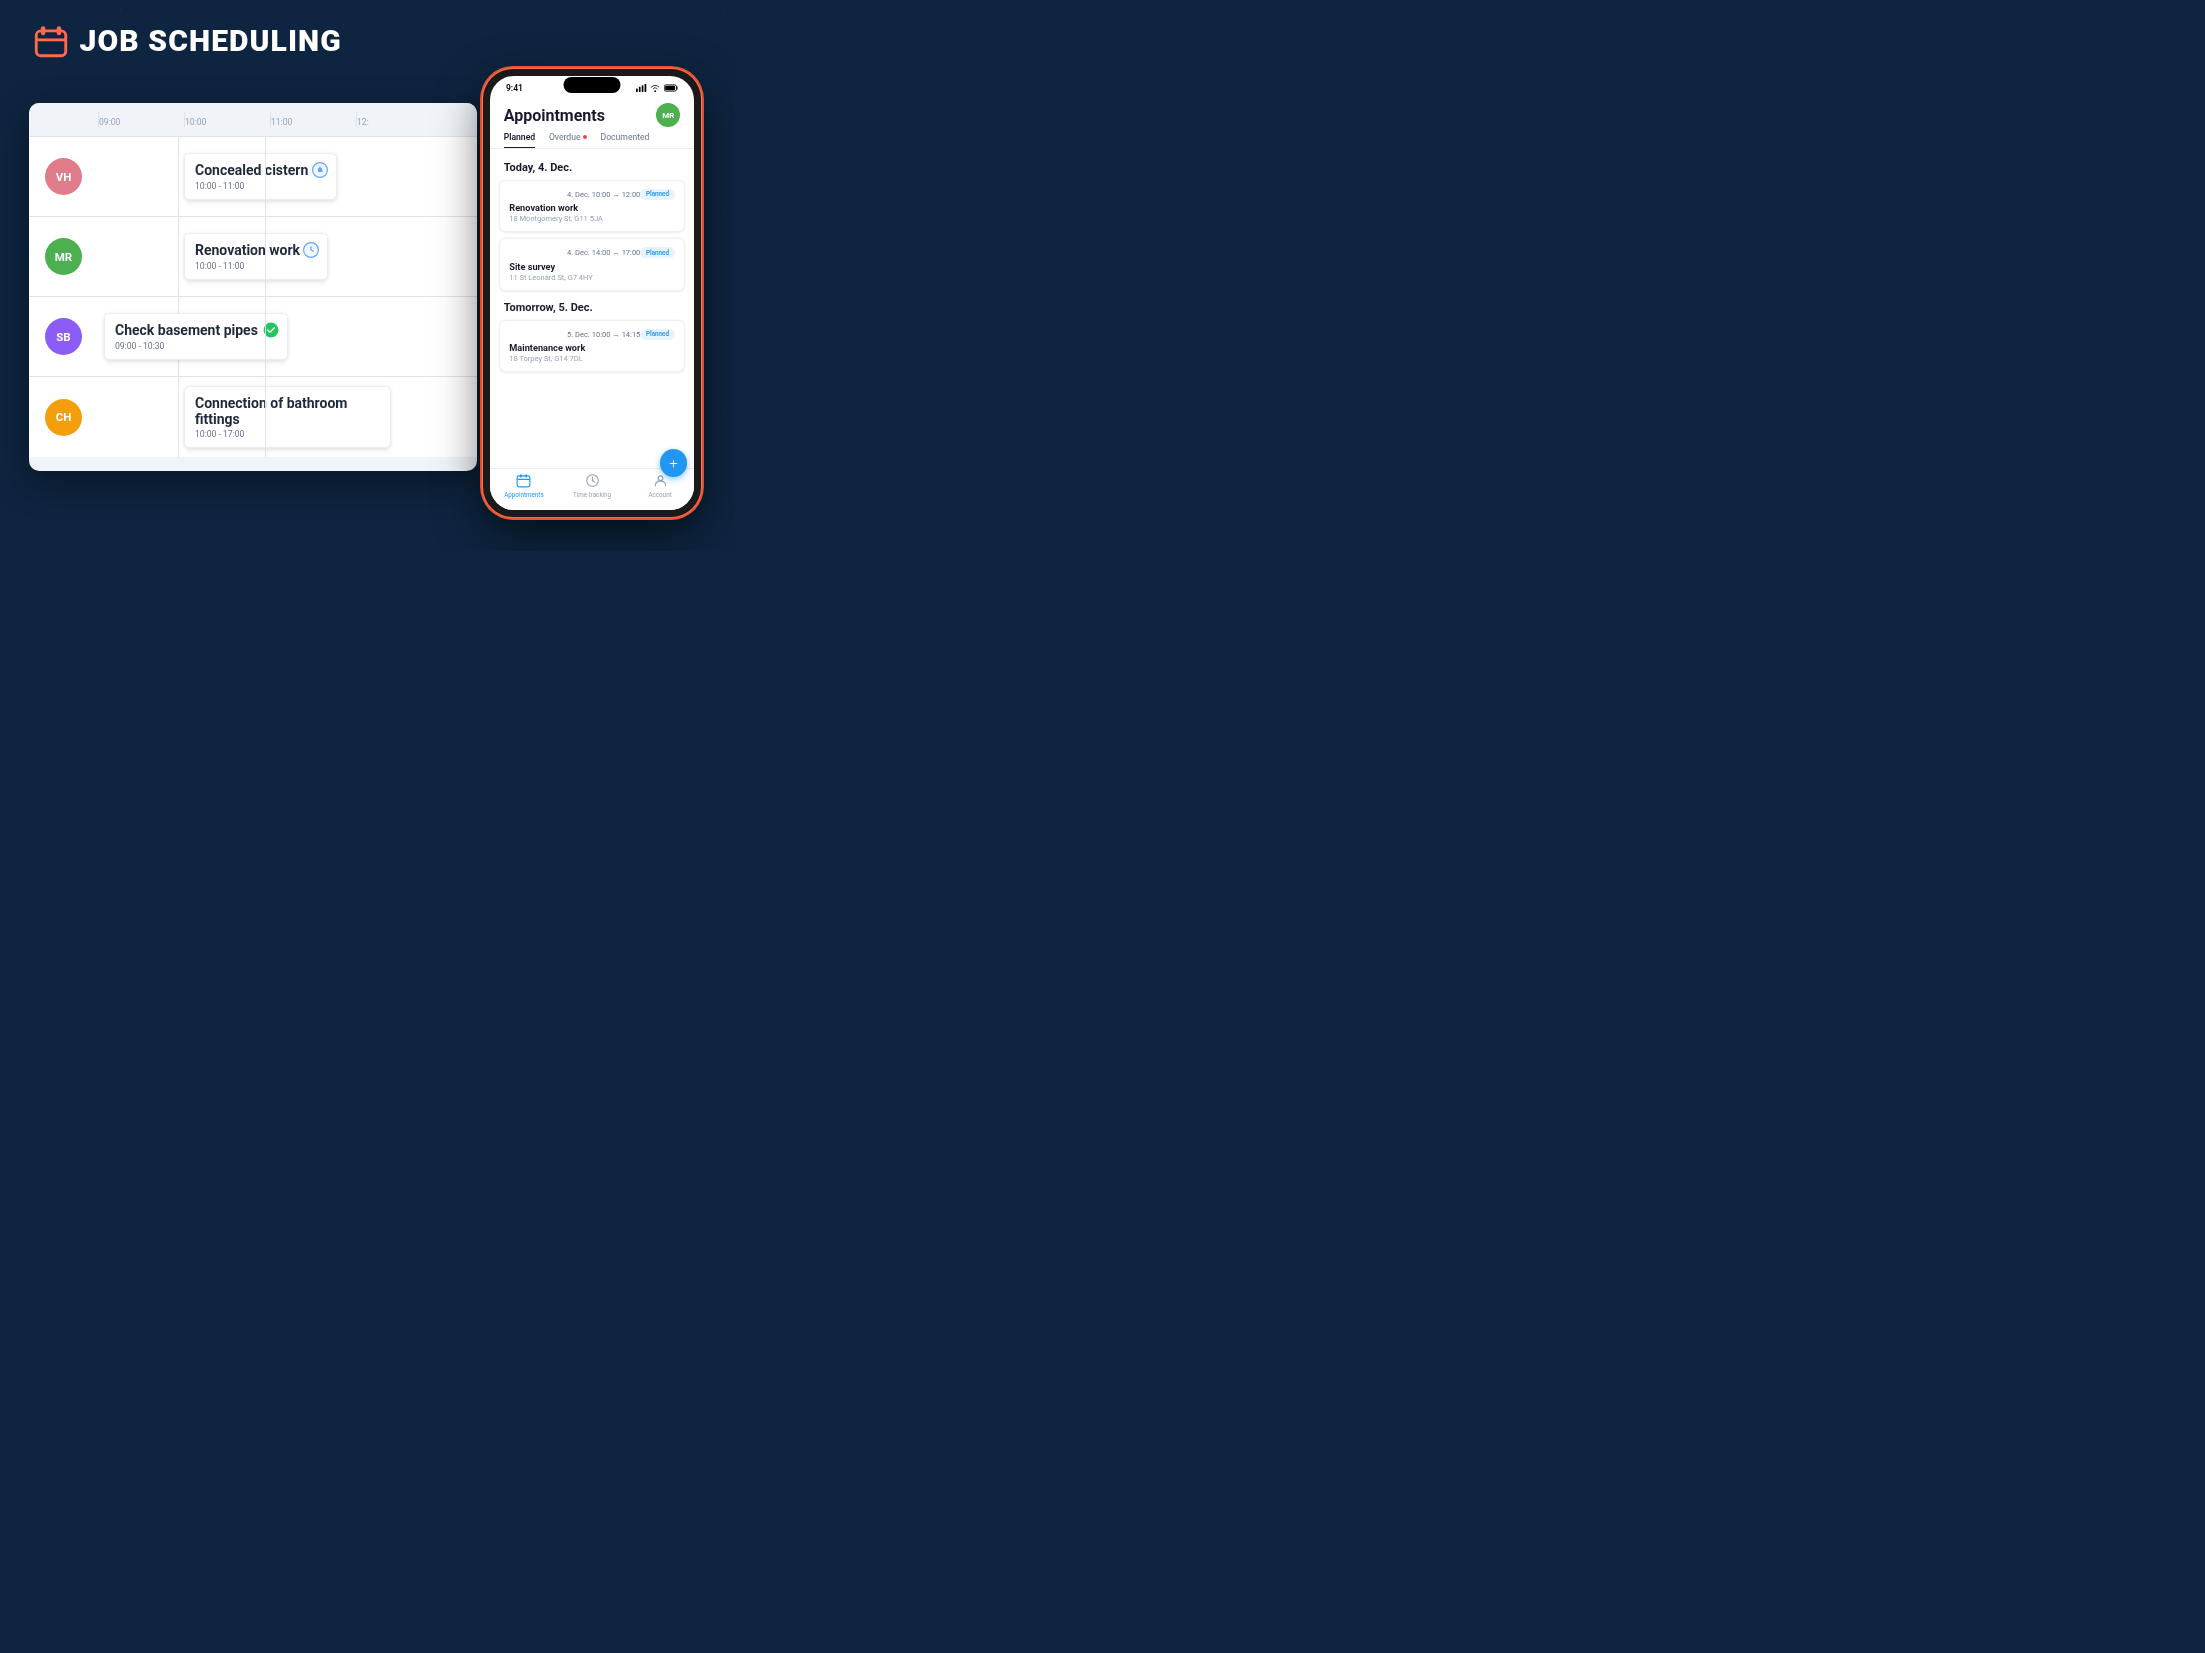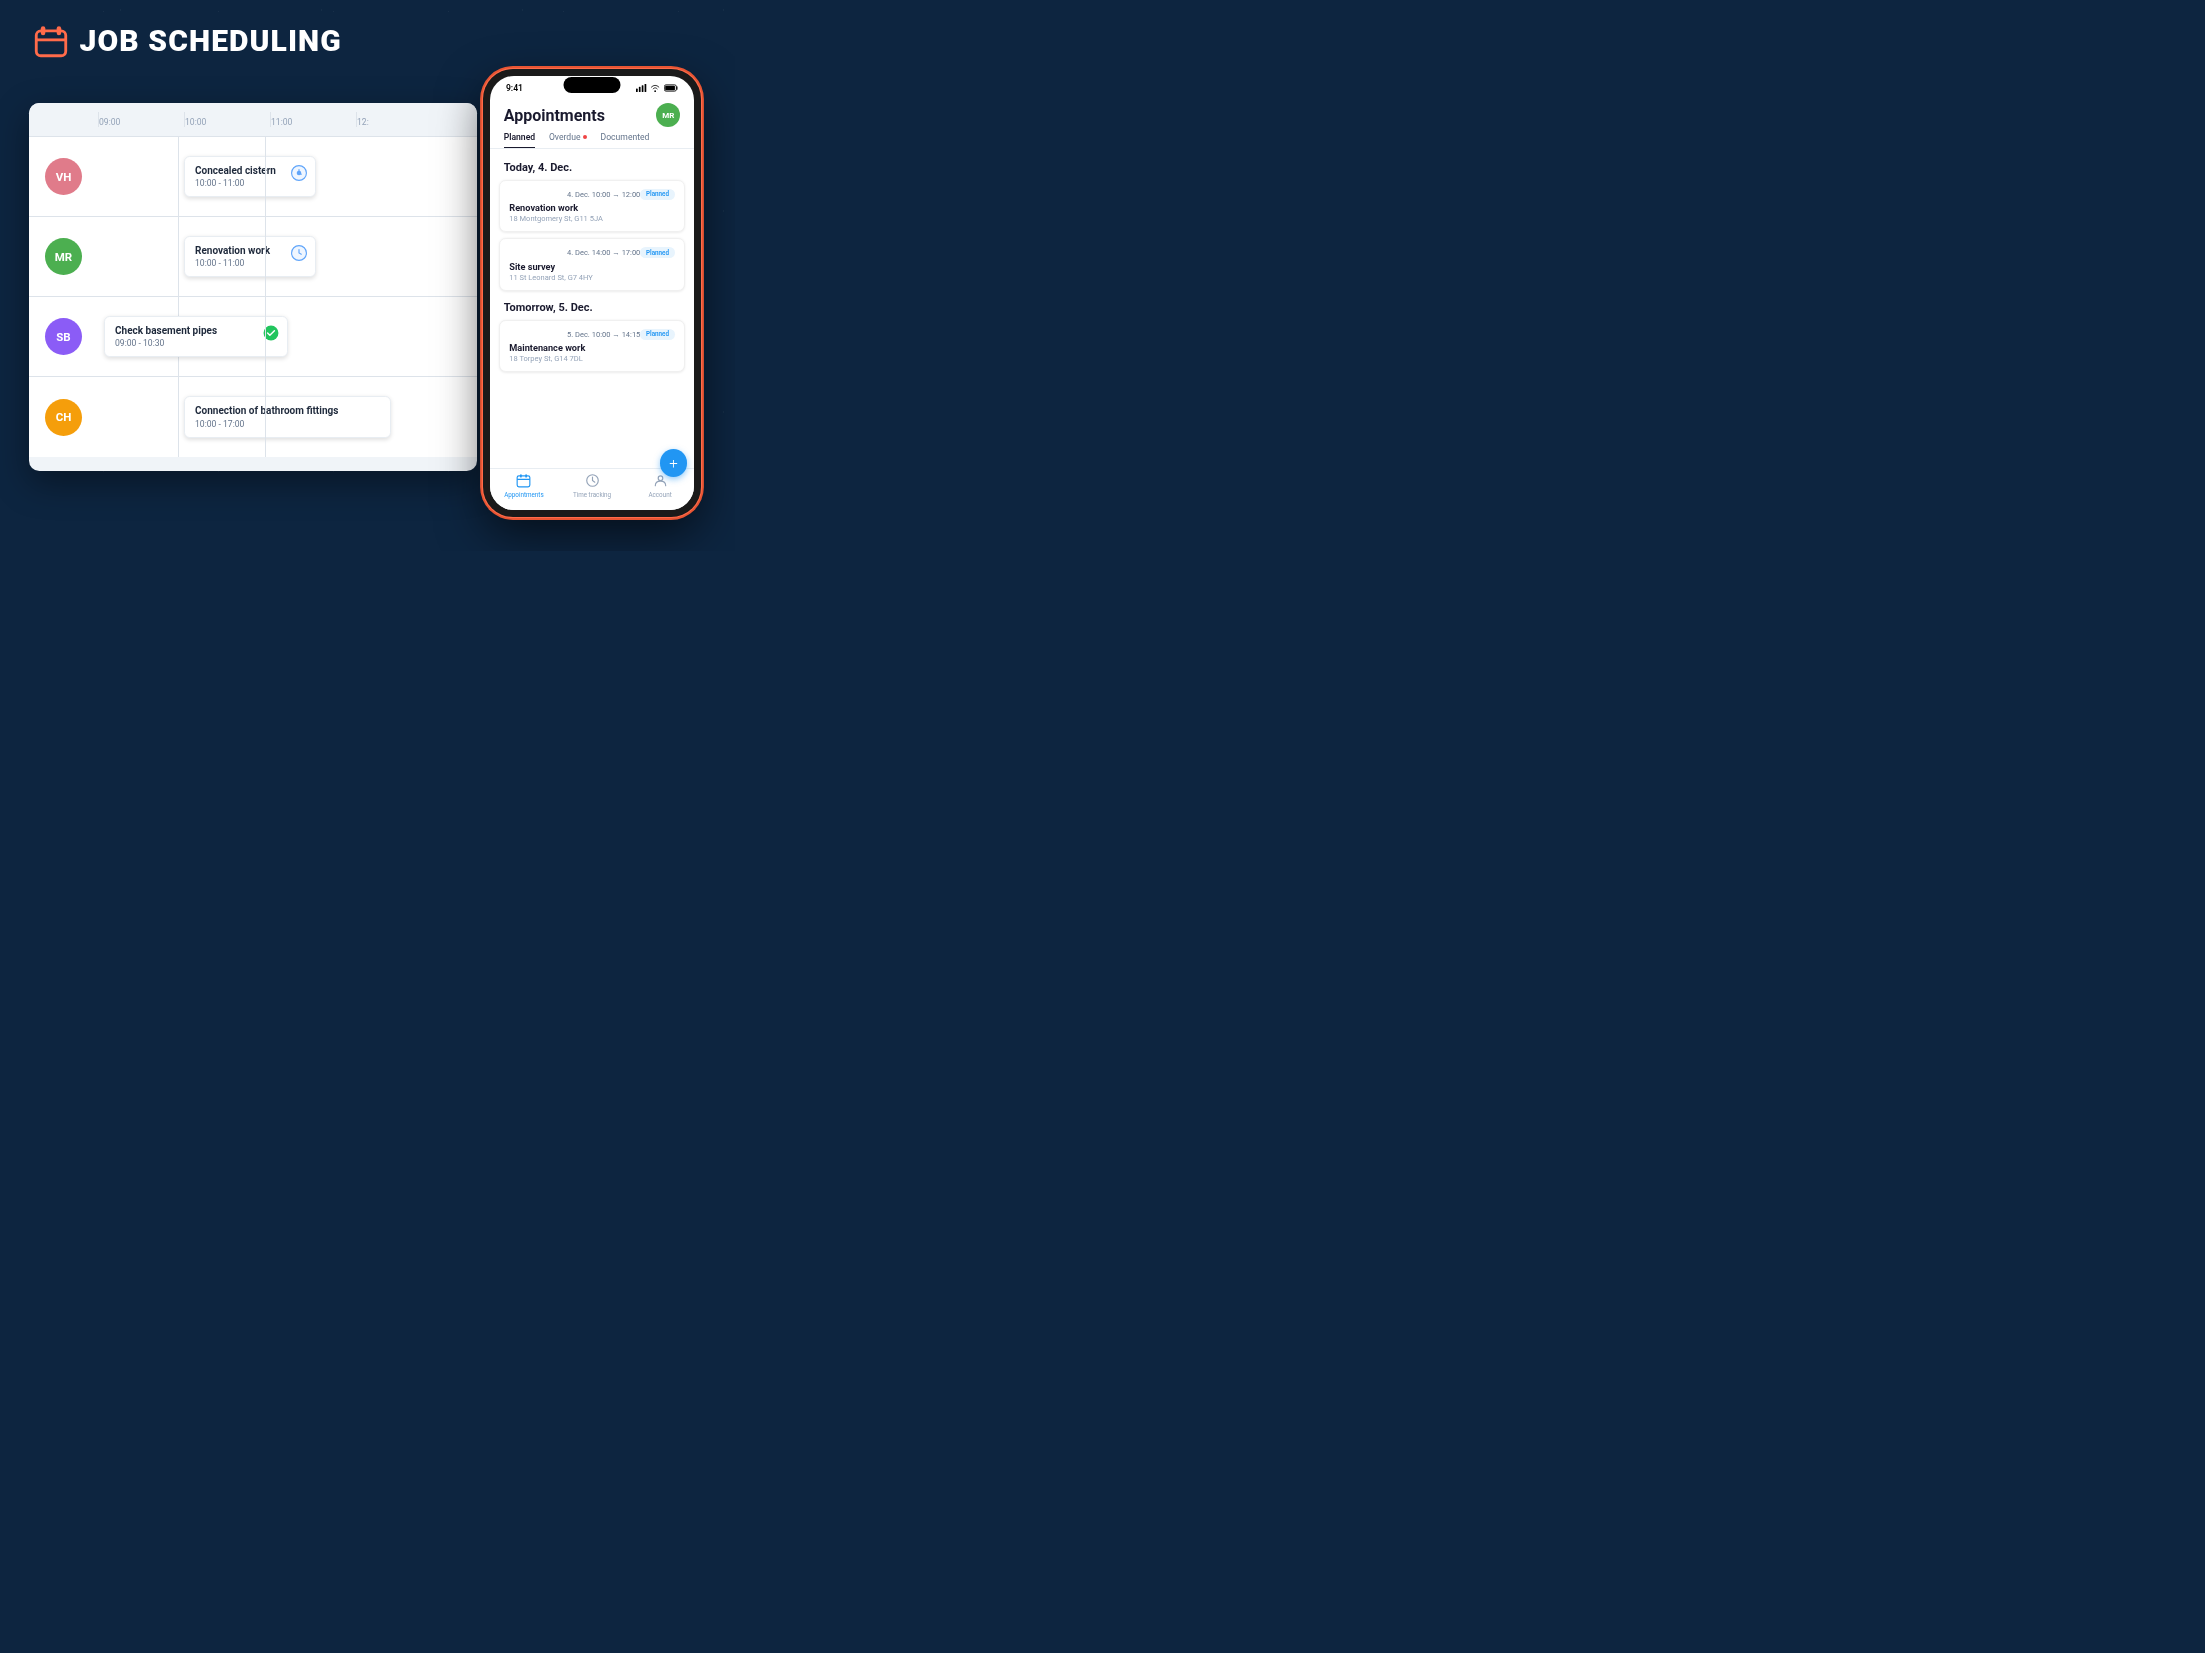--- a/index.html
+++ b/index.html
@@ -171,25 +171,25 @@
 
     .event-card.offset-10 {
       margin-left: 80px;
     }
 
     .event-card.offset-09 {
       margin-left: 0px;
     }
 
     .event-title {
-      font-size: 10px;
+      font-size: 14px;
       font-weight: 700;
       color: #1e293b;
       margin-bottom: 2.3px;
-      padding-right: 25px;
+      padding-right: 17px;
     }
 
     .event-time {
       font-size: 8.6px;
       color: #64748b;
     }
 
     .event-icon {
       position: absolute;
       top: 8px;

